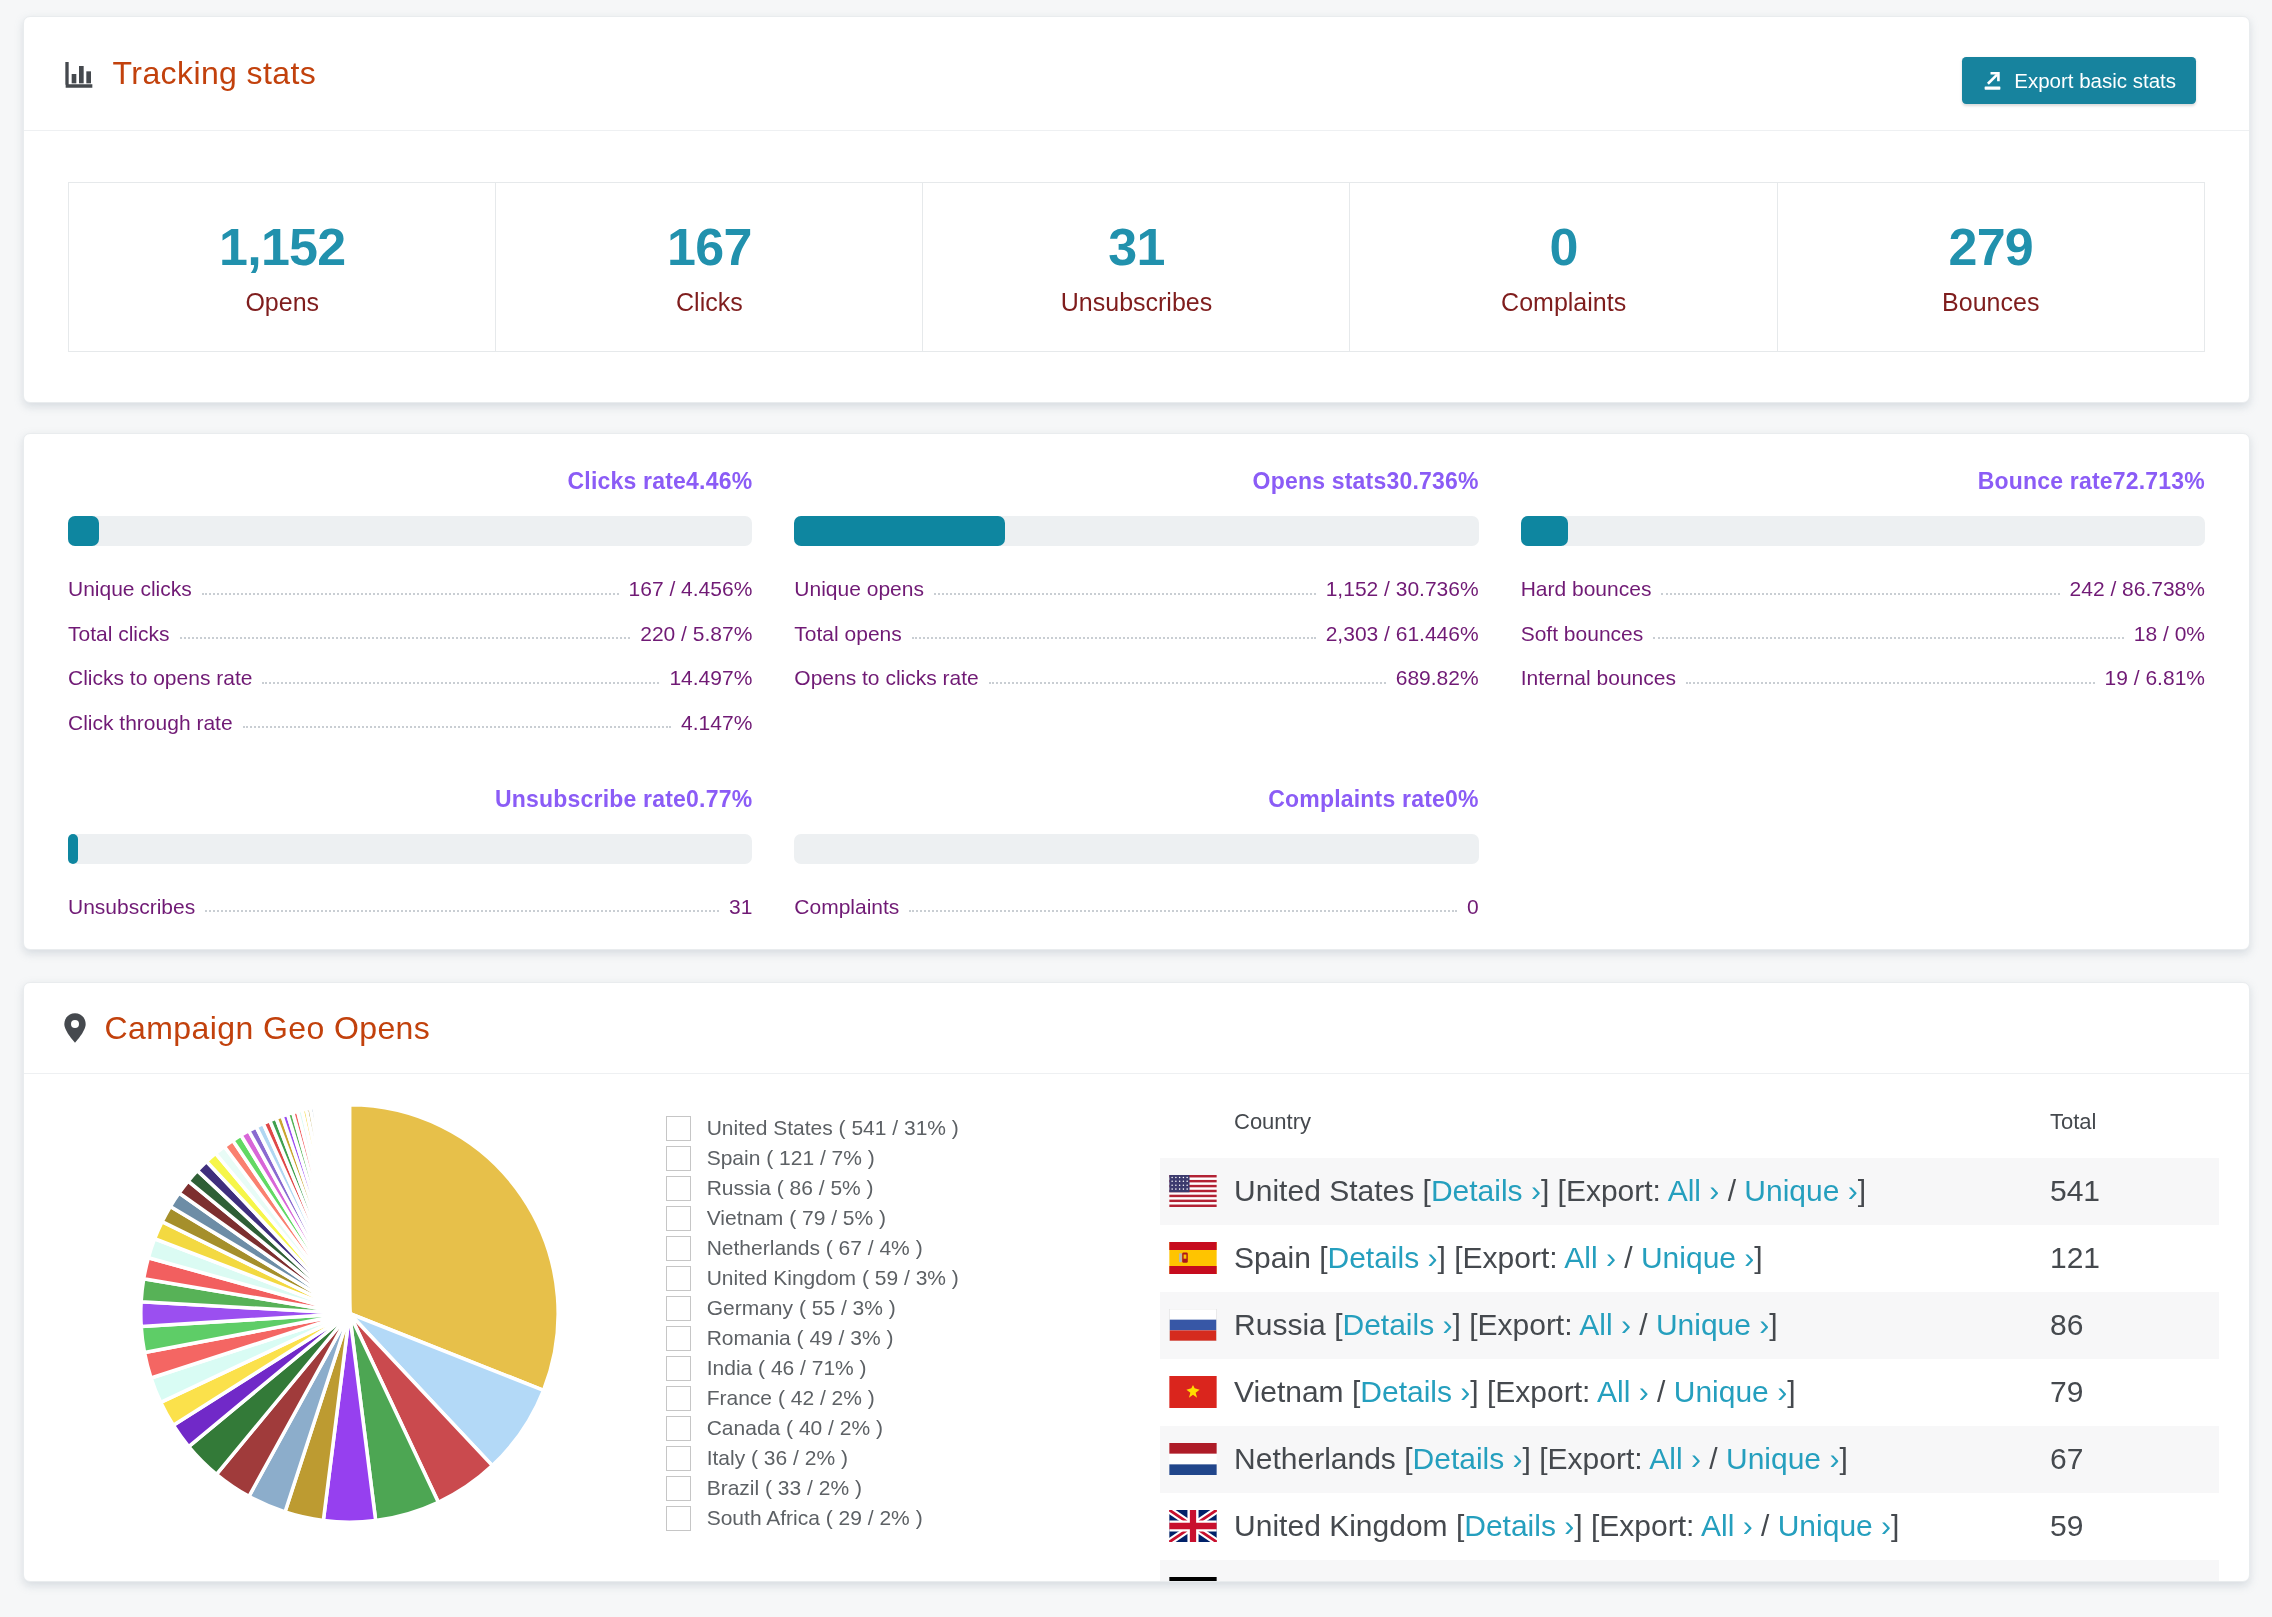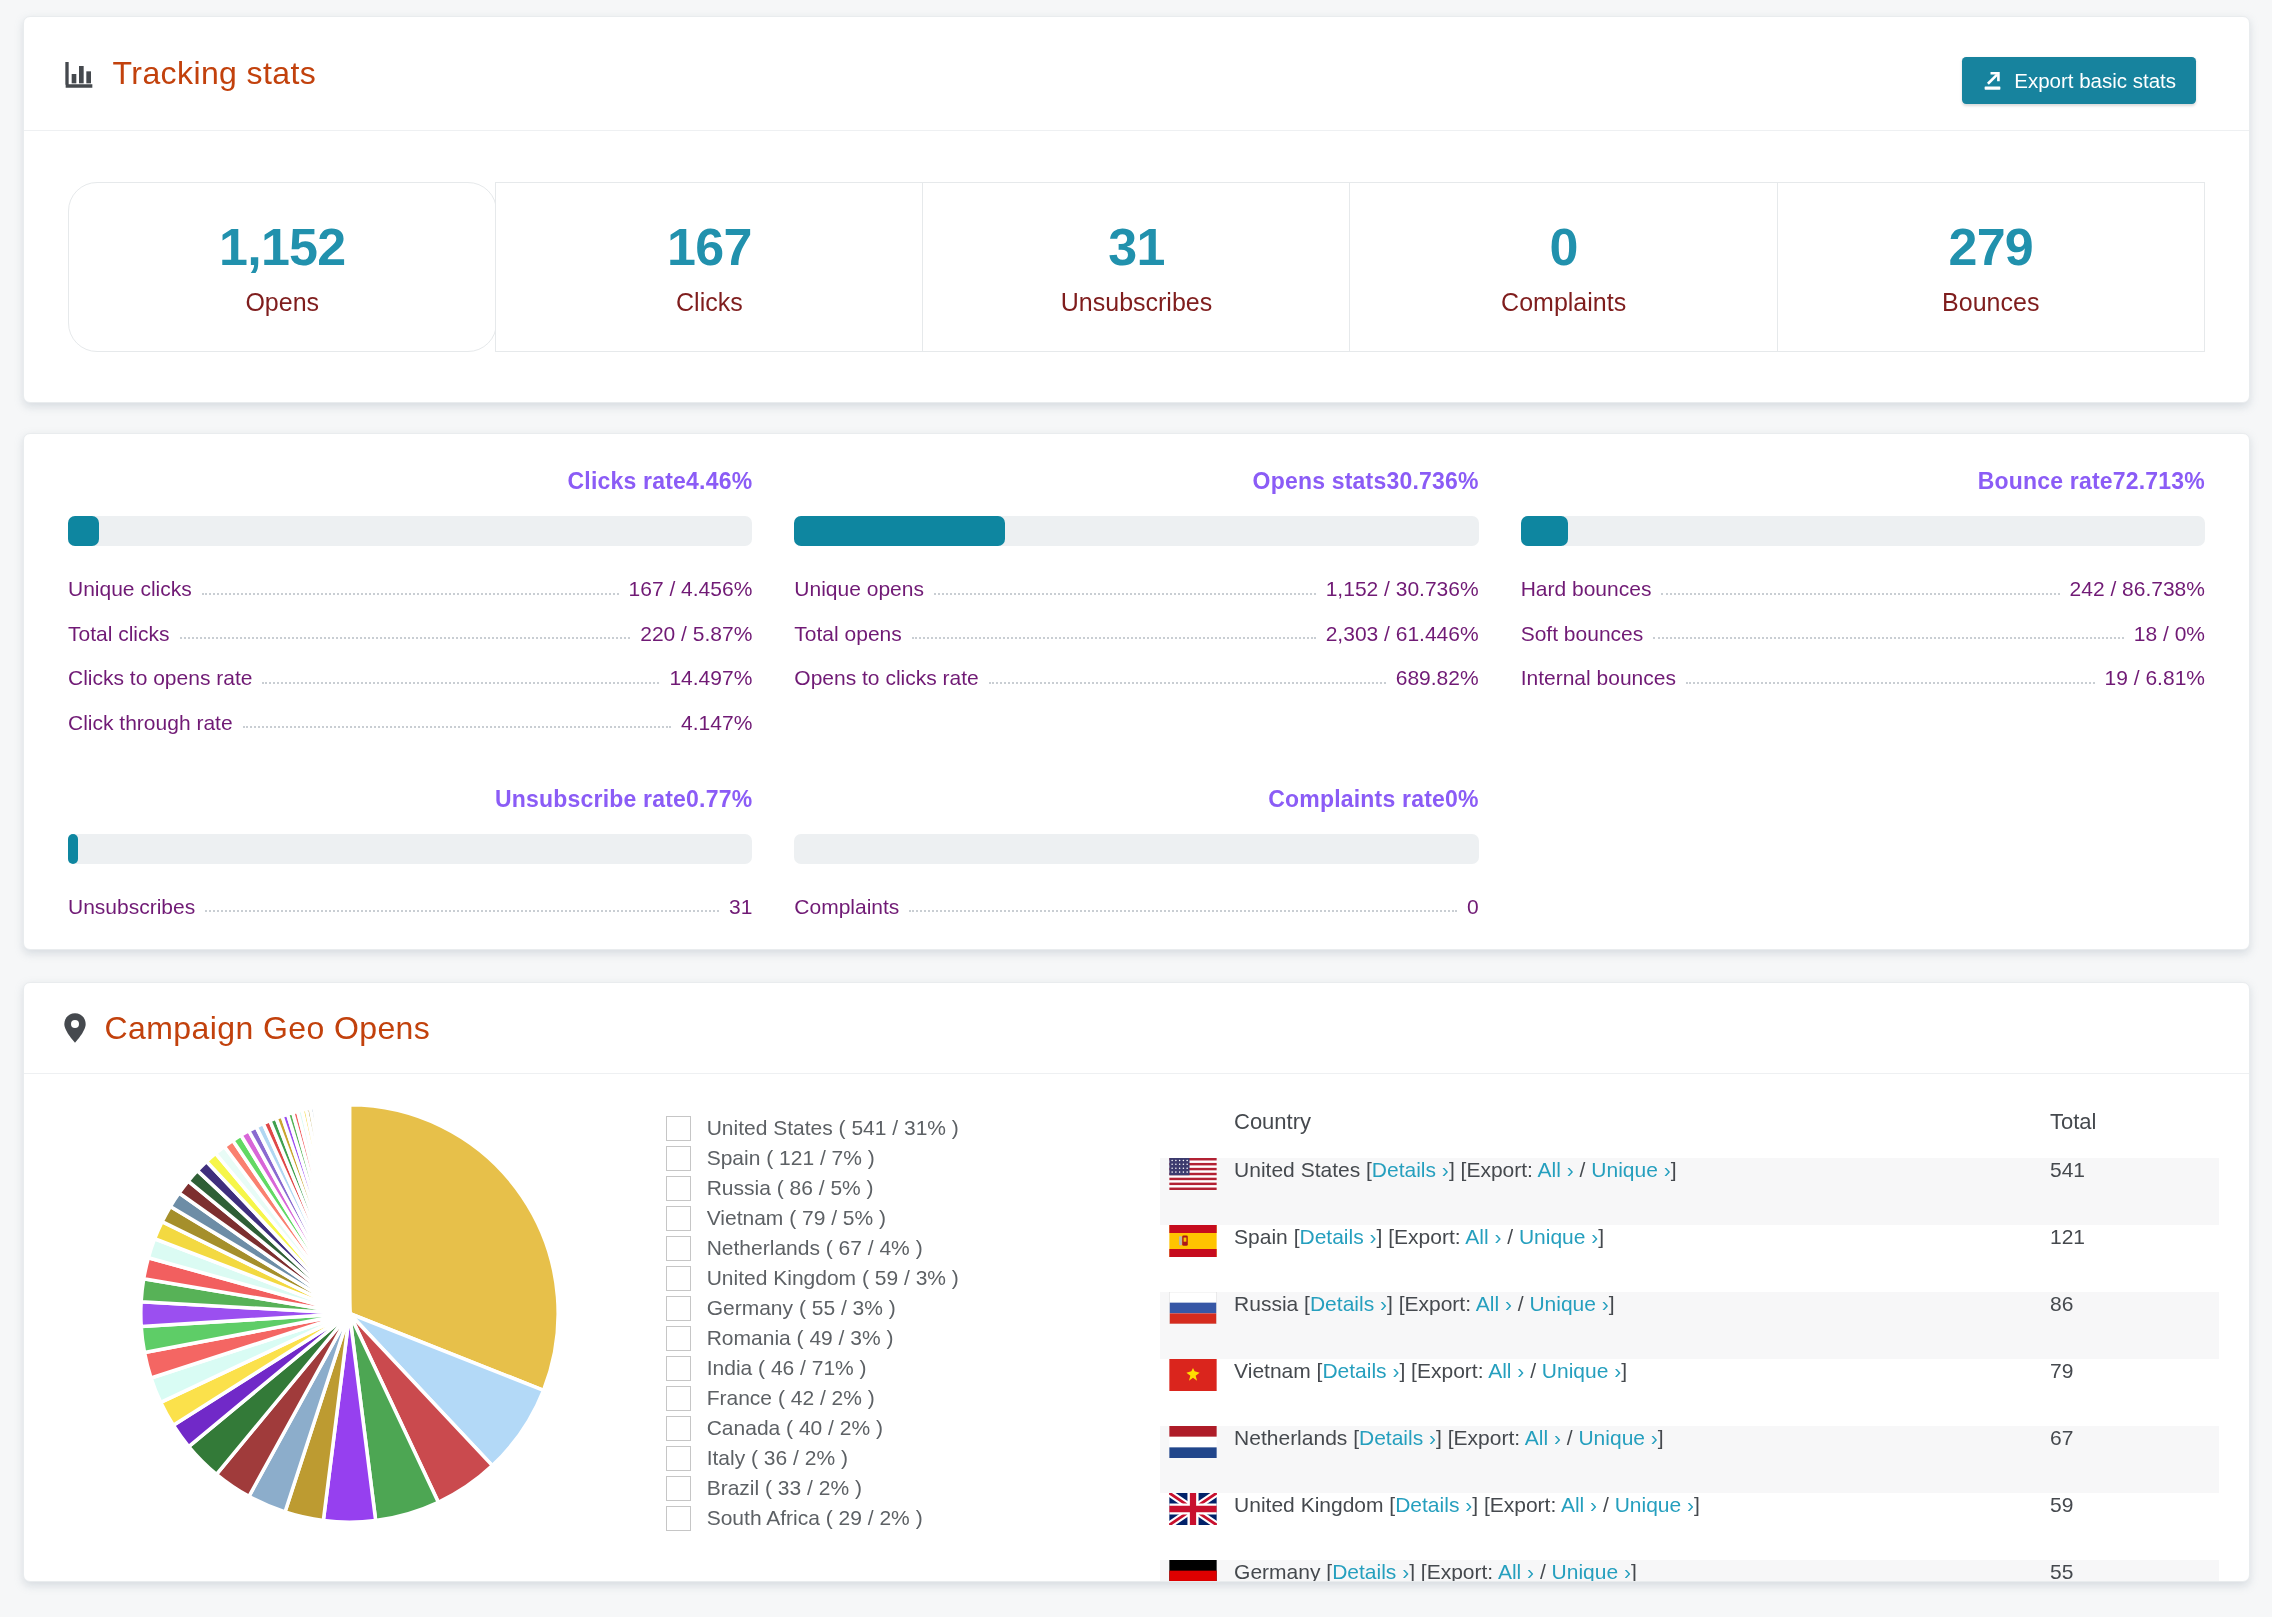--- a/index.html
+++ b/index.html
@@ -26,21 +26,21 @@
     position:absolute;top:40px;right:53px;height:47px;display:flex;align-items:center;gap:11.3px;
     background:#17839e;color:#fff;border:none;border-radius:4.2px;font-size:20.5px;padding:0 20px;
     font-family:"Liberation Sans",sans-serif;box-shadow:0 1.4px 2.8px rgba(0,0,0,.15);cursor:pointer;
   }
 
   #stat-boxes{display:flex;margin:51px 44px 0;}
   .stat-box{
     flex:1;border:1.4px solid #e6e9eb;margin-left:-1.4px;height:168px;background:#fff;
     display:flex;flex-direction:column;align-items:center;justify-content:center;
   }
-  .stat-box:first-child{margin-left:0;border-radius:29px;}
+  .stat-box:first-child{margin-left:0;}
   .stat-value{font-size:52px;font-weight:700;color:#2191ad;letter-spacing:-0.7px;}
   .stat-label{font-size:25px;color:#7f1d1d;margin-top:11.3px;}
 
   #rates-grid{display:grid;grid-template-columns:repeat(3,1fr);column-gap:42px;row-gap:51px;padding:34px 44px 0;}
   .rate-title-row{display:flex;justify-content:flex-end;align-items:baseline;
     font-size:23px;font-weight:700;color:#8b5cf6;letter-spacing:0.2px;}
   .rate-bar{margin-top:21px;height:30px;background:#edf0f2;border-radius:7px;position:relative;}
   .rate-fill{position:absolute;left:0;top:0;height:100%;background:#0e86a0;border-radius:7px;}
   .rate-rows{margin-top:31px;}
   .rate-row{display:flex;align-items:flex-end;font-size:21px;color:#701a75;margin-top:20.5px;}
@@ -52,21 +52,21 @@
   .pie-wrap{width:614px;flex:none;}
   #pie{display:block;margin:17px 0 0 86px;}
   .legend{width:494px;flex:none;margin-top:28px;}
   .legend-item{display:flex;align-items:center;height:30px;font-size:21px;color:#5d6165;}
   .swatch{width:17.6px;height:17.6px;border:1.4px solid #c6c6c6;background:#fff;padding:2.8px;margin-right:15.5px;flex:none;}
   .swatch-inner{width:100%;height:100%;}
 
   .geo-table{flex:1;margin-top:1.4px;}
   .t-head{display:flex;align-items:center;height:71px;font-size:22px;color:#45494e;}
   .t-head .h-country{flex:1;padding-left:74px;}
-  .t-row{display:flex;align-items:flex-start;height:67px;font-size:21px;color:#45494e;}
+  .t-row{display:flex;align-items:center;height:67px;font-size:30px;color:#45494e;}
   .t-row.odd{background:#f7f7f8;}
   .flag{width:48px;height:32px;margin-left:8.5px;flex:none;}
   .flag svg{display:block;}
   .c-name{margin-left:17.6px;flex:1;white-space:nowrap;}
   .c-total{width:169px;flex:none;}
   a.tlink{color:#259fbe;text-decoration:none;cursor:pointer;}
 </style>
 </head>
 <body>
 

